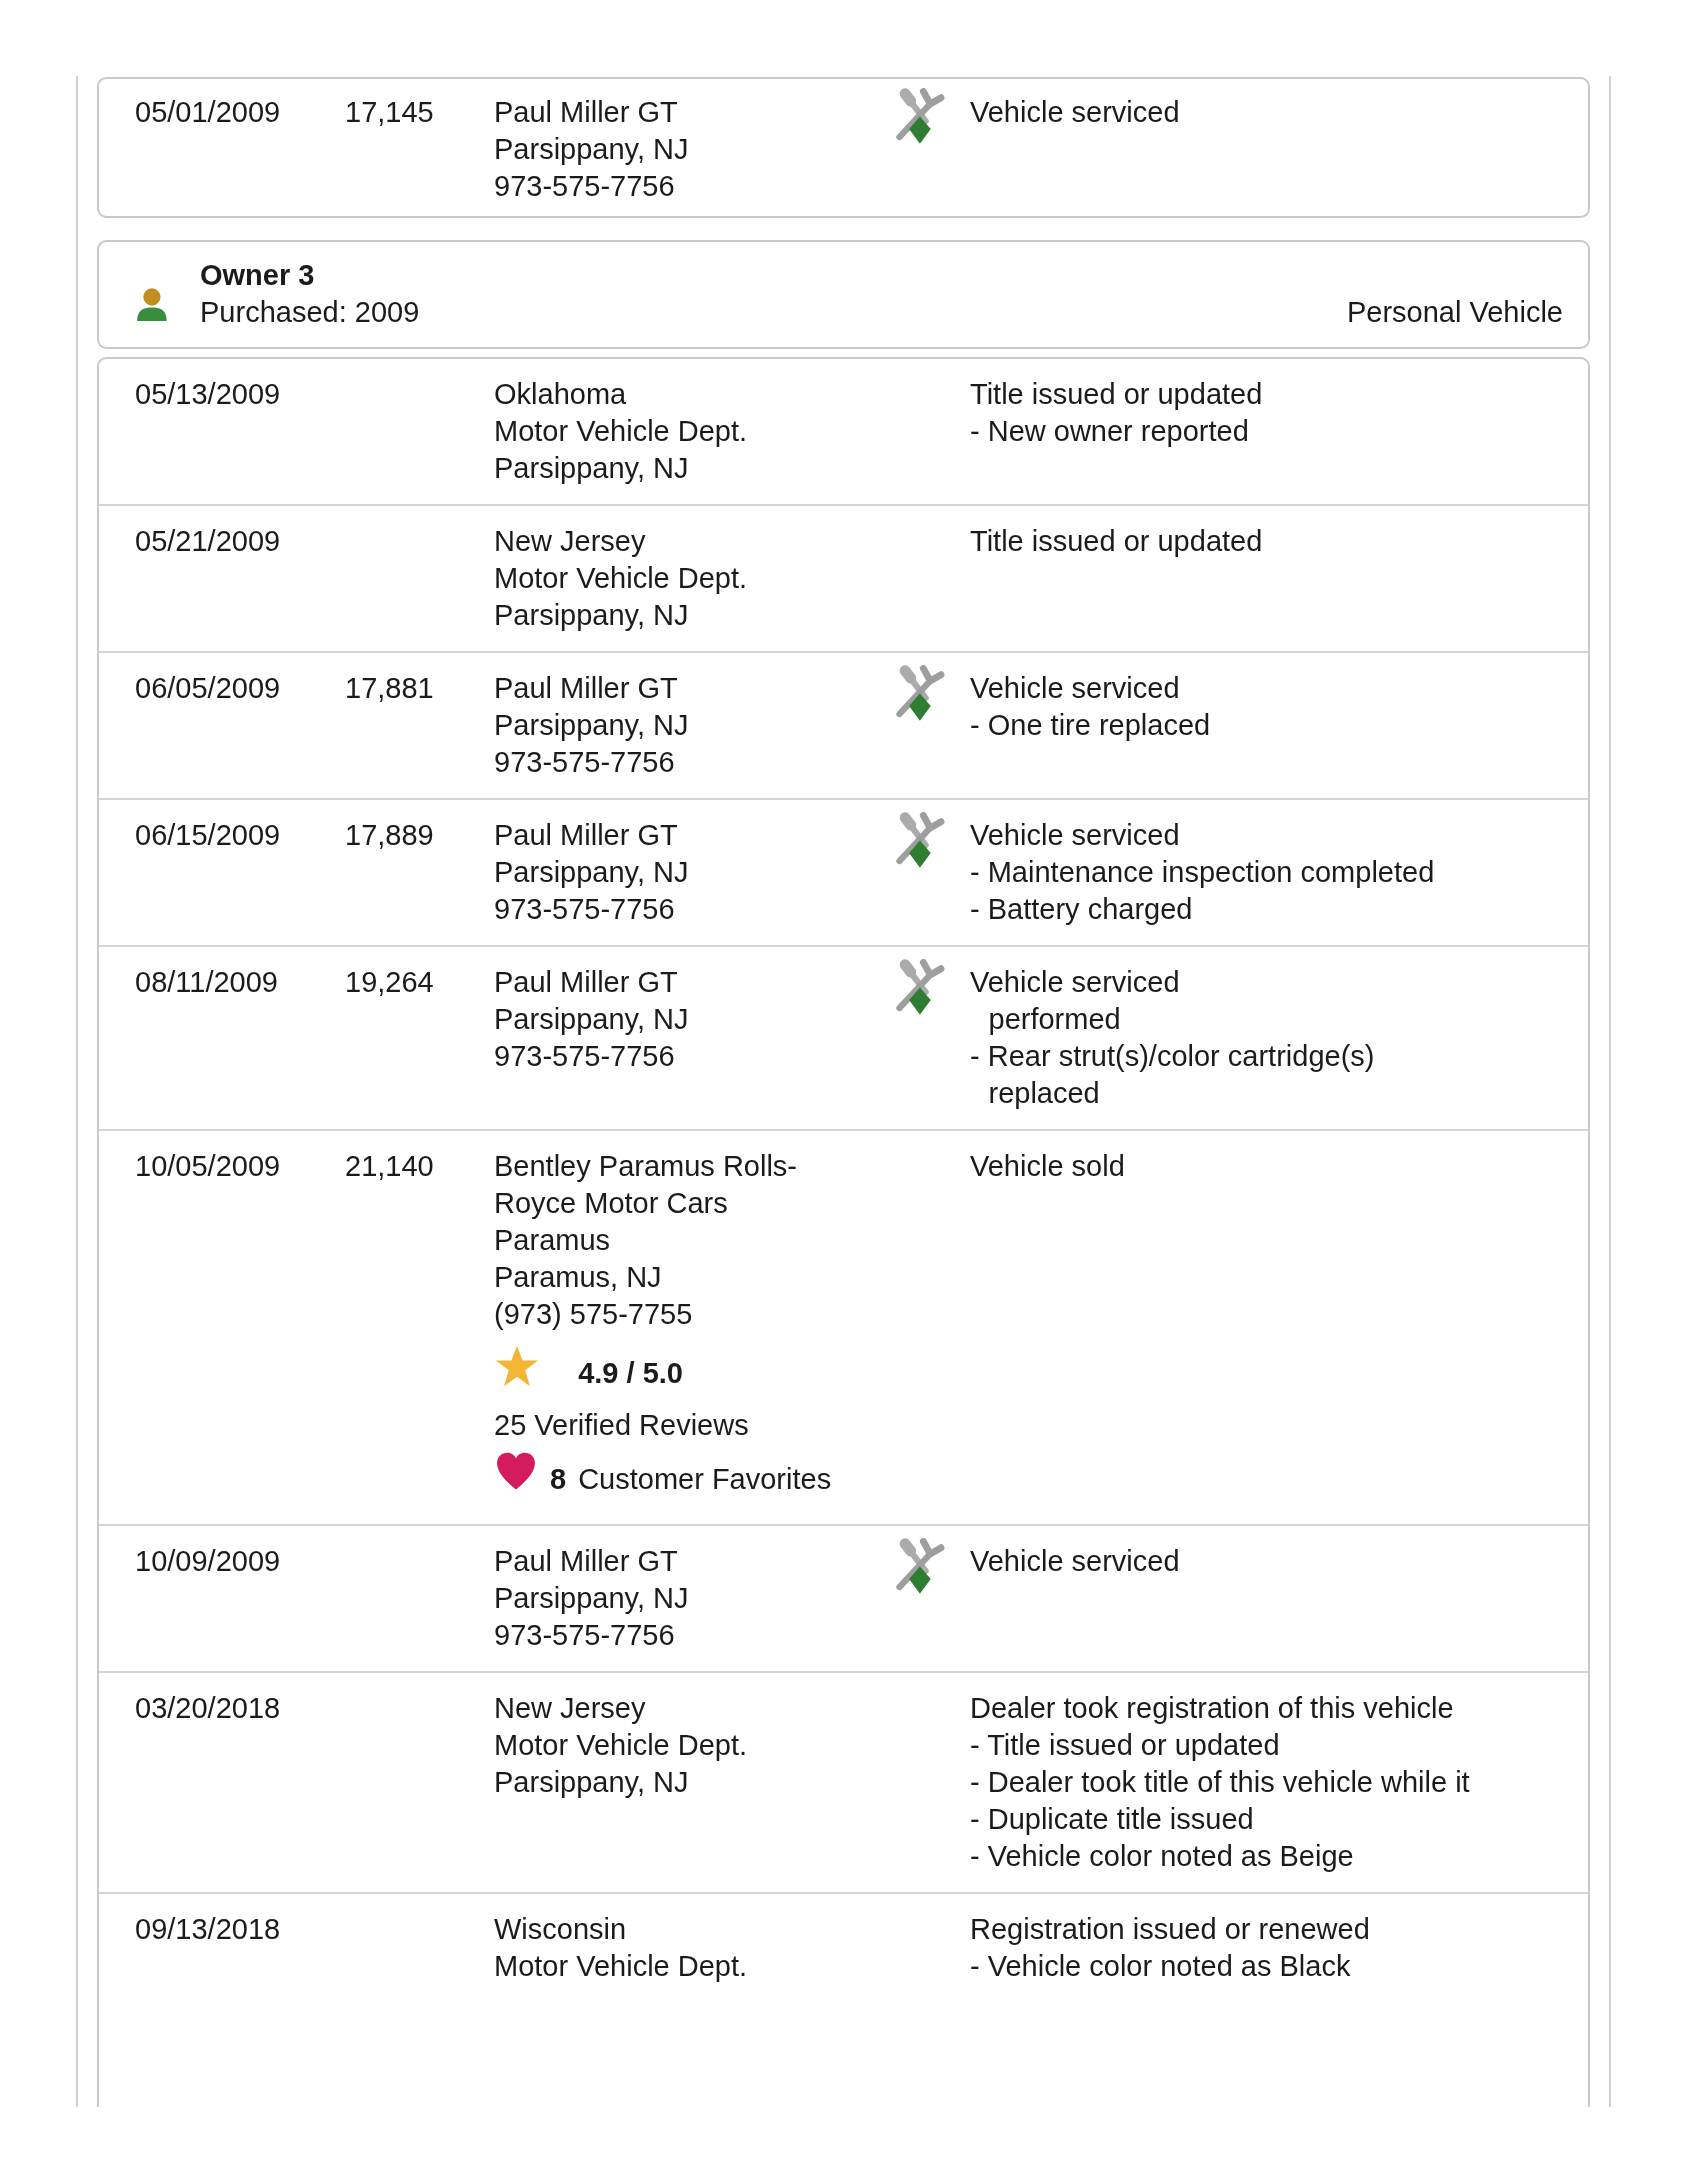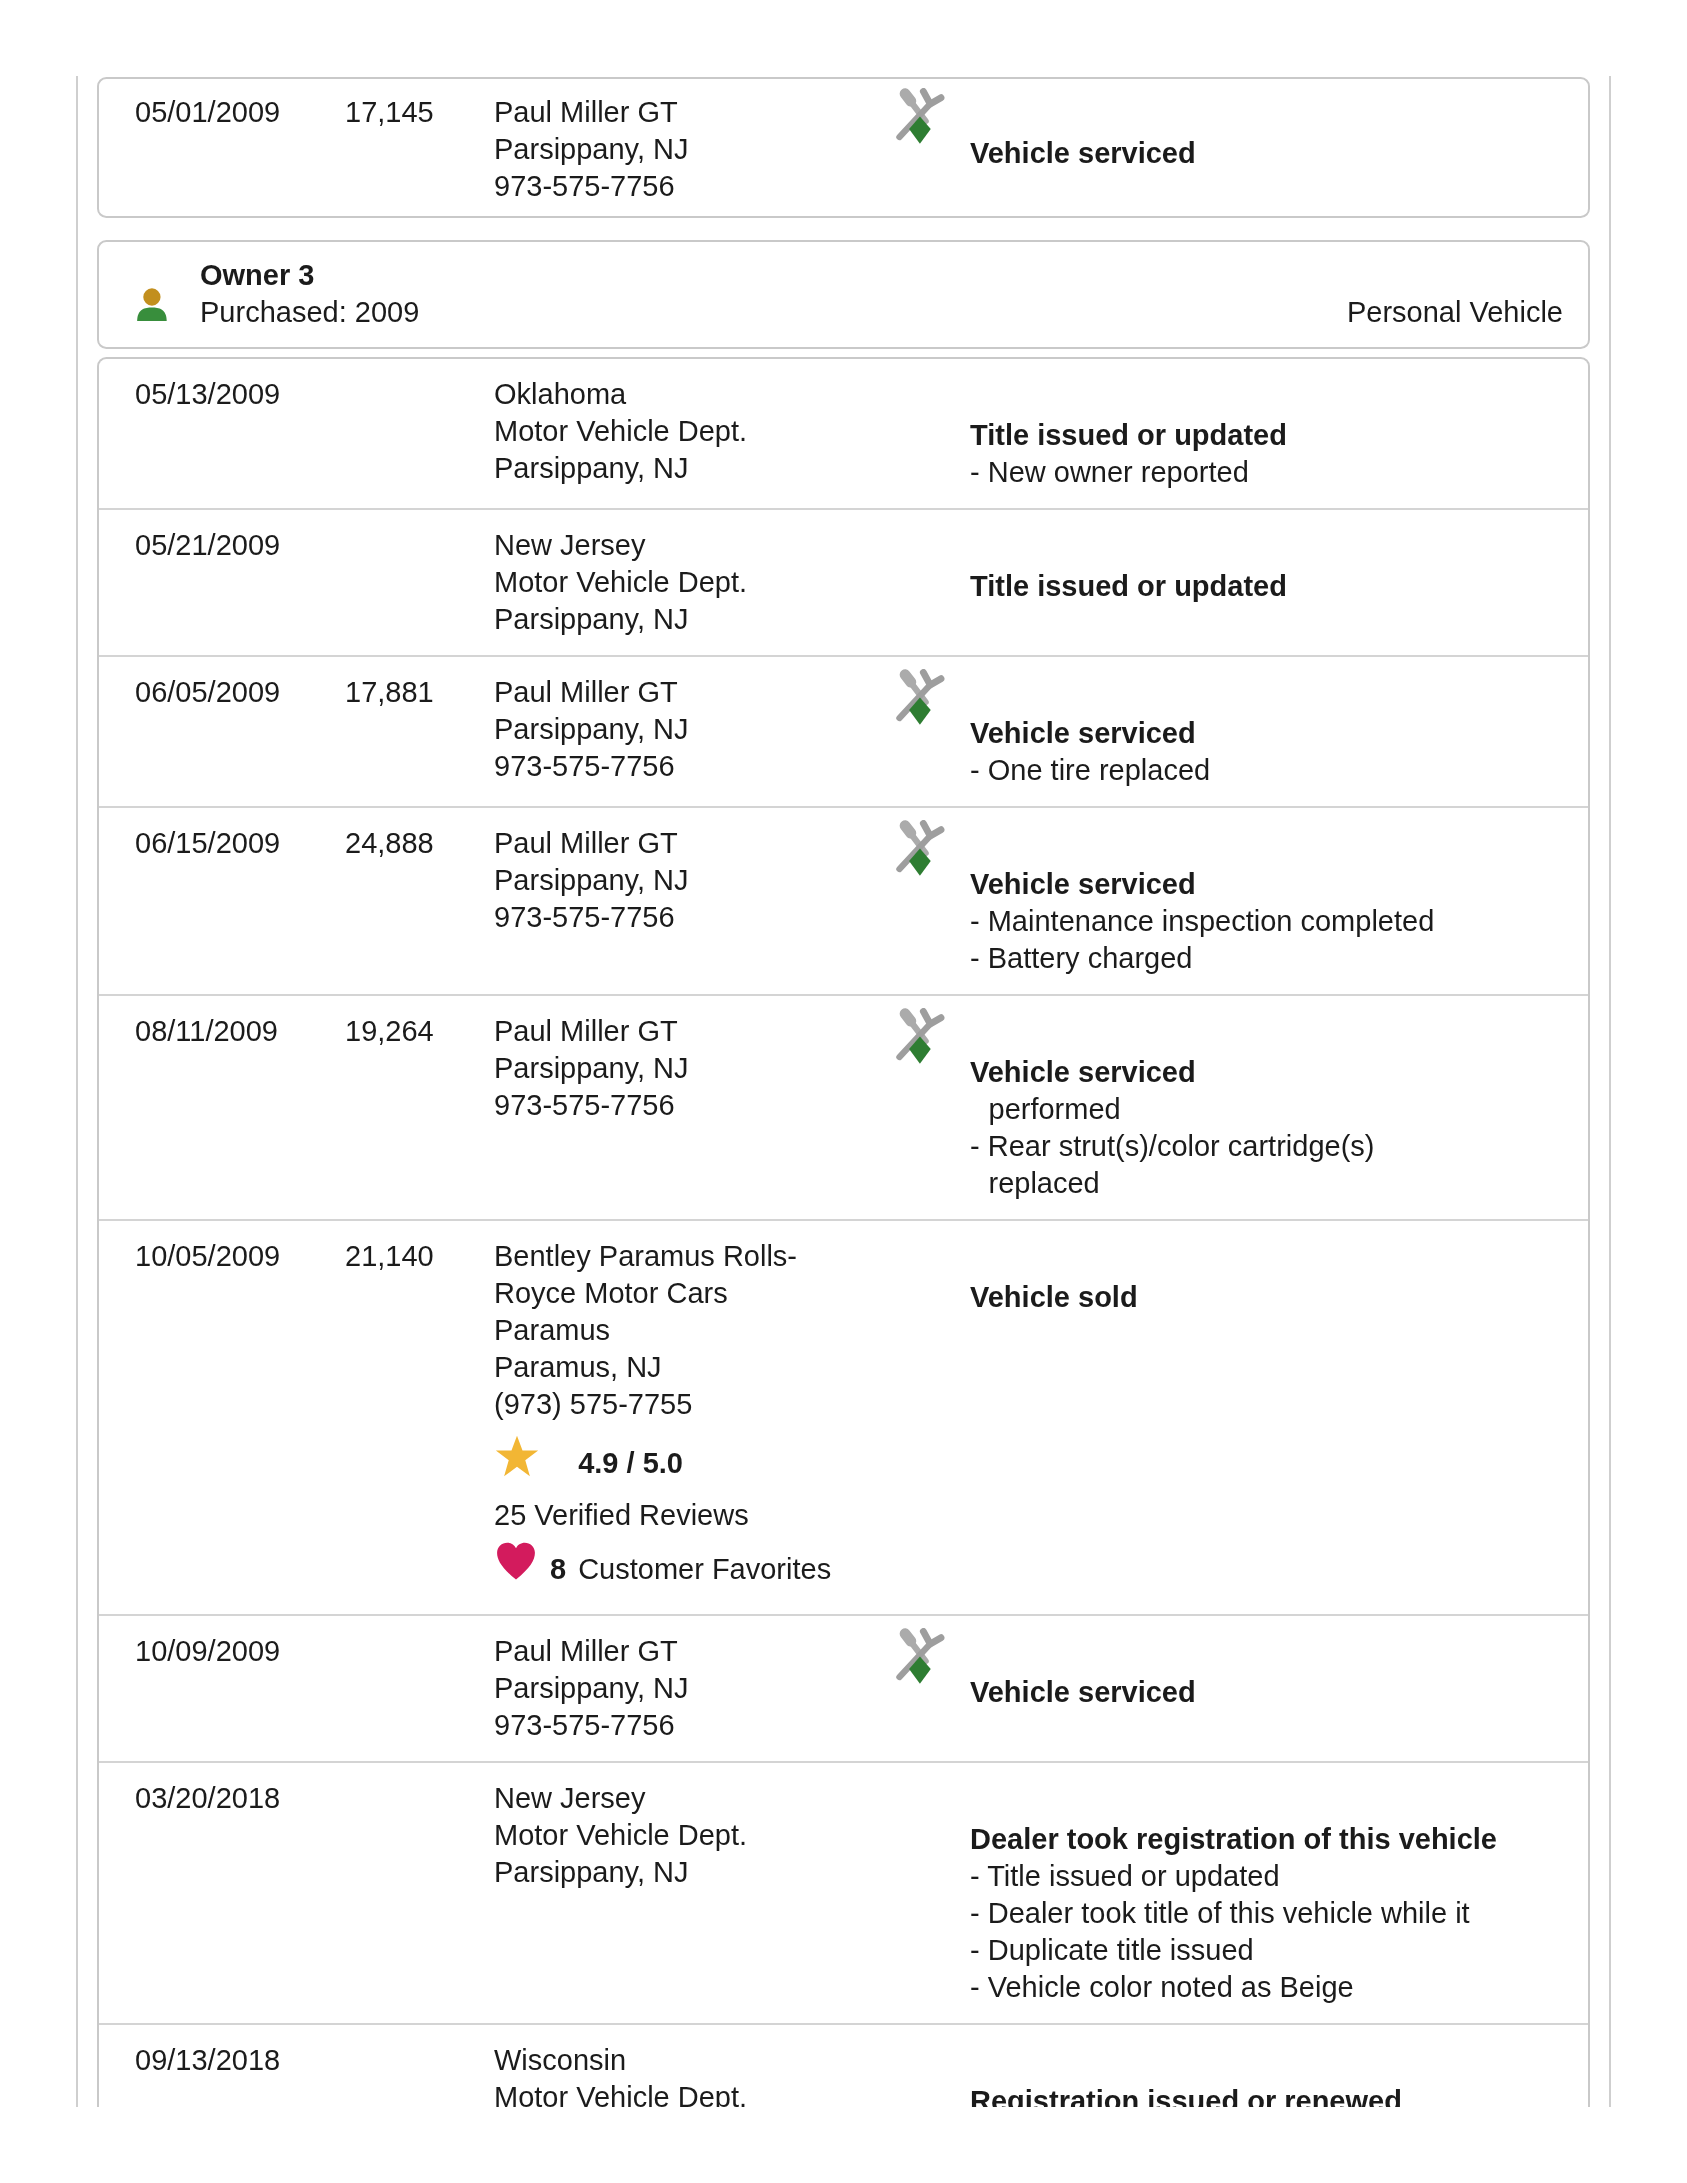--- a/index.html
+++ b/index.html
@@ -20,21 +20,21 @@
   #cardC{top:357px;height:1750px;border-radius:9.3px 9.3px 0 0;border-bottom:none;overflow:hidden;}
   .row{
     display:grid;grid-template-columns:210px 149px 394px 82px 1fr;
     padding:17px 25px 17px 36px;box-sizing:border-box;line-height:37px;
     border-bottom:2px solid #d4d4d4;
   }
   .row:last-child{border-bottom:none;}
   .row.header{padding-top:18.5px;padding-bottom:20px;font-weight:700;border-bottom:2px solid #c9c9c9;}
   .row.single{border-bottom:none;padding-top:14.6px;padding-bottom:14.6px;}
   .line{white-space:nowrap;}
-  .comment-title{font-weight:700;white-space:nowrap;margin-top:41px;}
+  .comment-title{font-weight:400;white-space:nowrap;}
   .detail{padding-left:18.5px;text-indent:-18.5px;white-space:nowrap;}
   .cont{padding-left:18.5px;white-space:nowrap;}
   .tool-icon{display:block;margin-top:-5.3px;}
   
   .owner-icon-wrap{width:36px;margin-right:29px;margin-top:4px;flex:0 0 auto;}
   .owner-text{line-height:37px;}
   .owner-title{font-weight:700;}
   .owner-right{margin-left:auto;line-height:37px;}
   
   .rating-line{display:flex;align-items:center;gap:13.2px;margin-top:10.6px;line-height:46px;}
@@ -133,21 +133,21 @@
               <polygon points="56,50 75,72 56,98 37,72" fill="#2e7d32"></polygon>
             </svg></span>
         </div>
         <div>
           <div class="comment-title">Vehicle serviced</div>
           <div class="detail">- One tire replaced</div>
         </div>
       </div>
       <div class="row">
         <div class="line">06/15/2009</div>
-        <div class="line">24,888</div>
+        <div class="line">17,889</div>
         <div>
           <div class="line">Paul Miller GT</div>
           <div class="line">Parsippany, NJ</div>
           <div class="line">973-575-7756</div>
         </div>
         <div>
           <span class="tool-icon"><svg viewBox="0 0 100 100" width="57" height="57" aria-hidden="true">
               <line x1="30" y1="10" x2="40" y2="23" stroke="#ababab" stroke-width="19" stroke-linecap="round"></line>
               <line x1="28" y1="8" x2="66" y2="58" stroke="#ababab" stroke-width="11" stroke-linecap="round"></line>
               <line x1="74" y1="28" x2="20" y2="86" stroke="#9e9e9e" stroke-width="11" stroke-linecap="round"></line>

